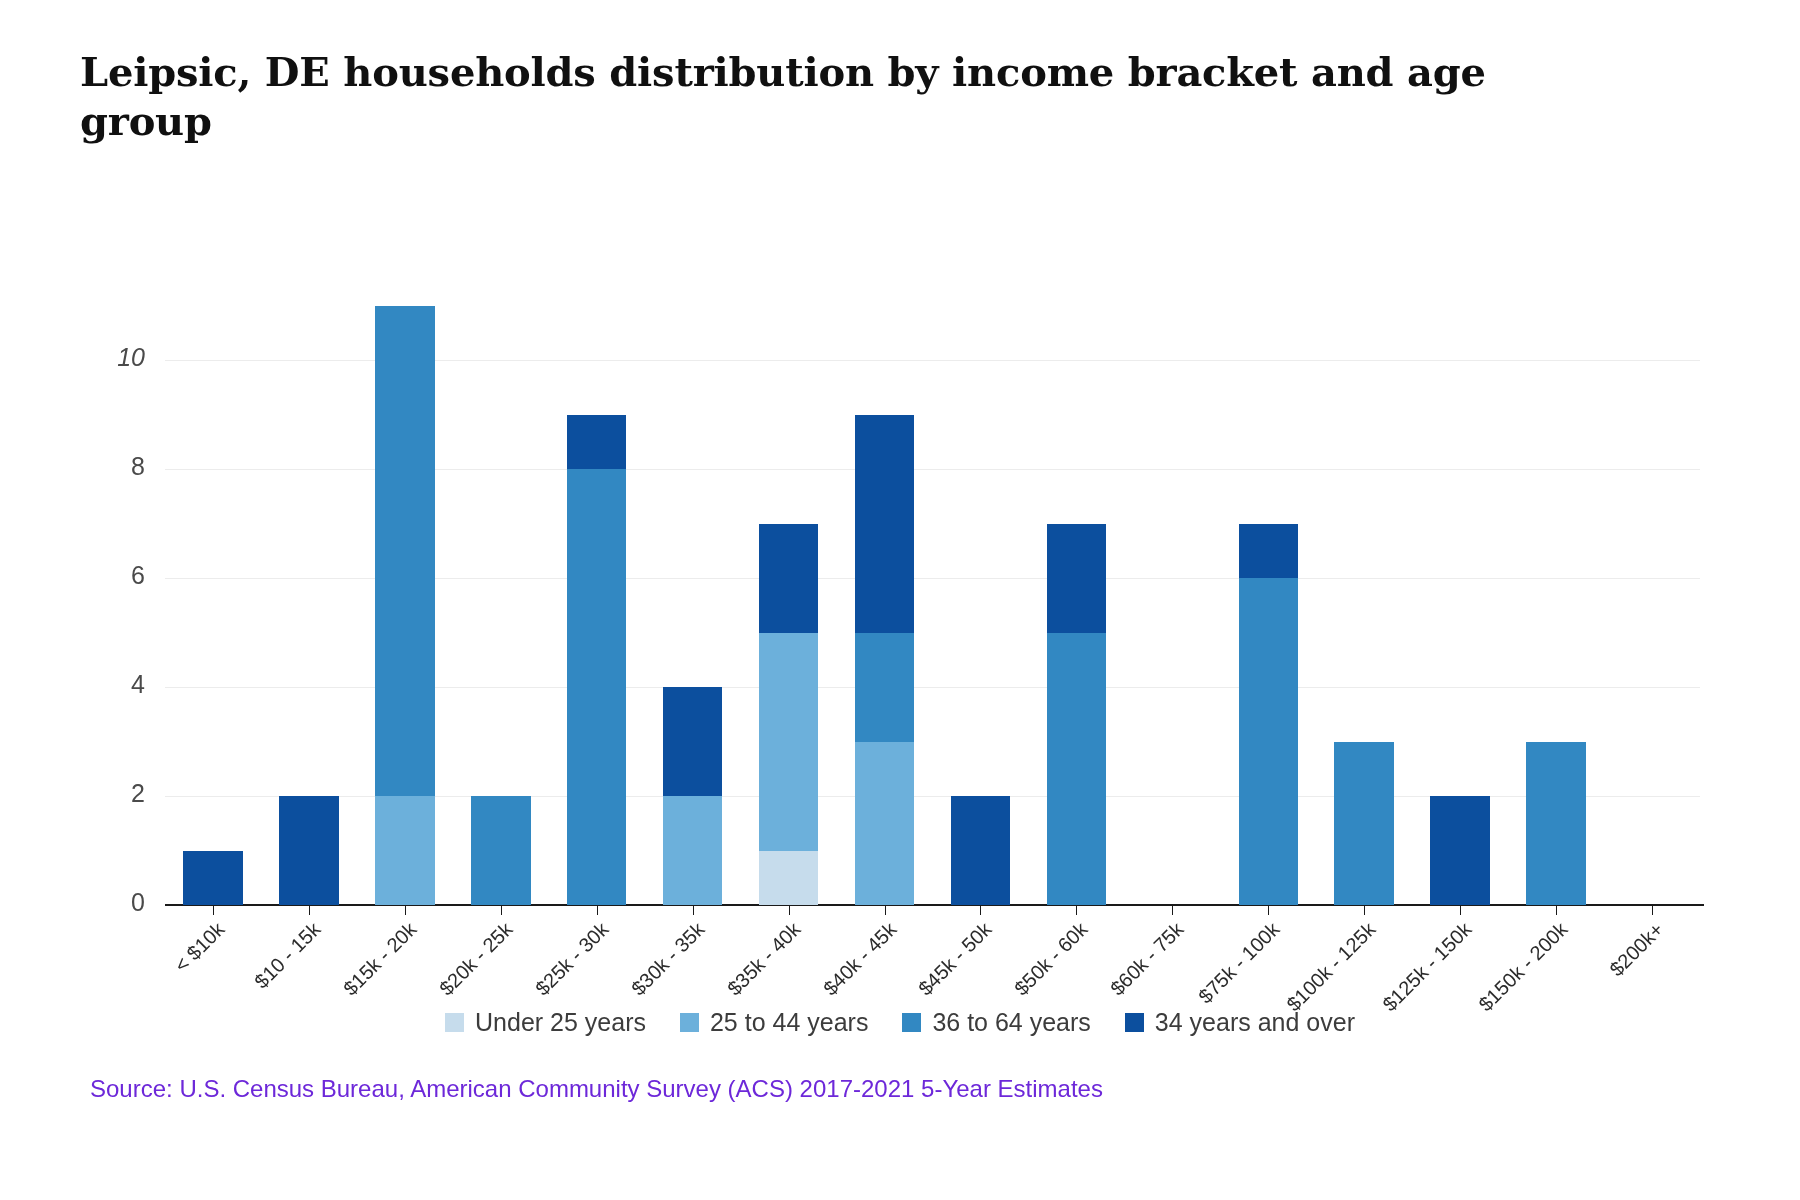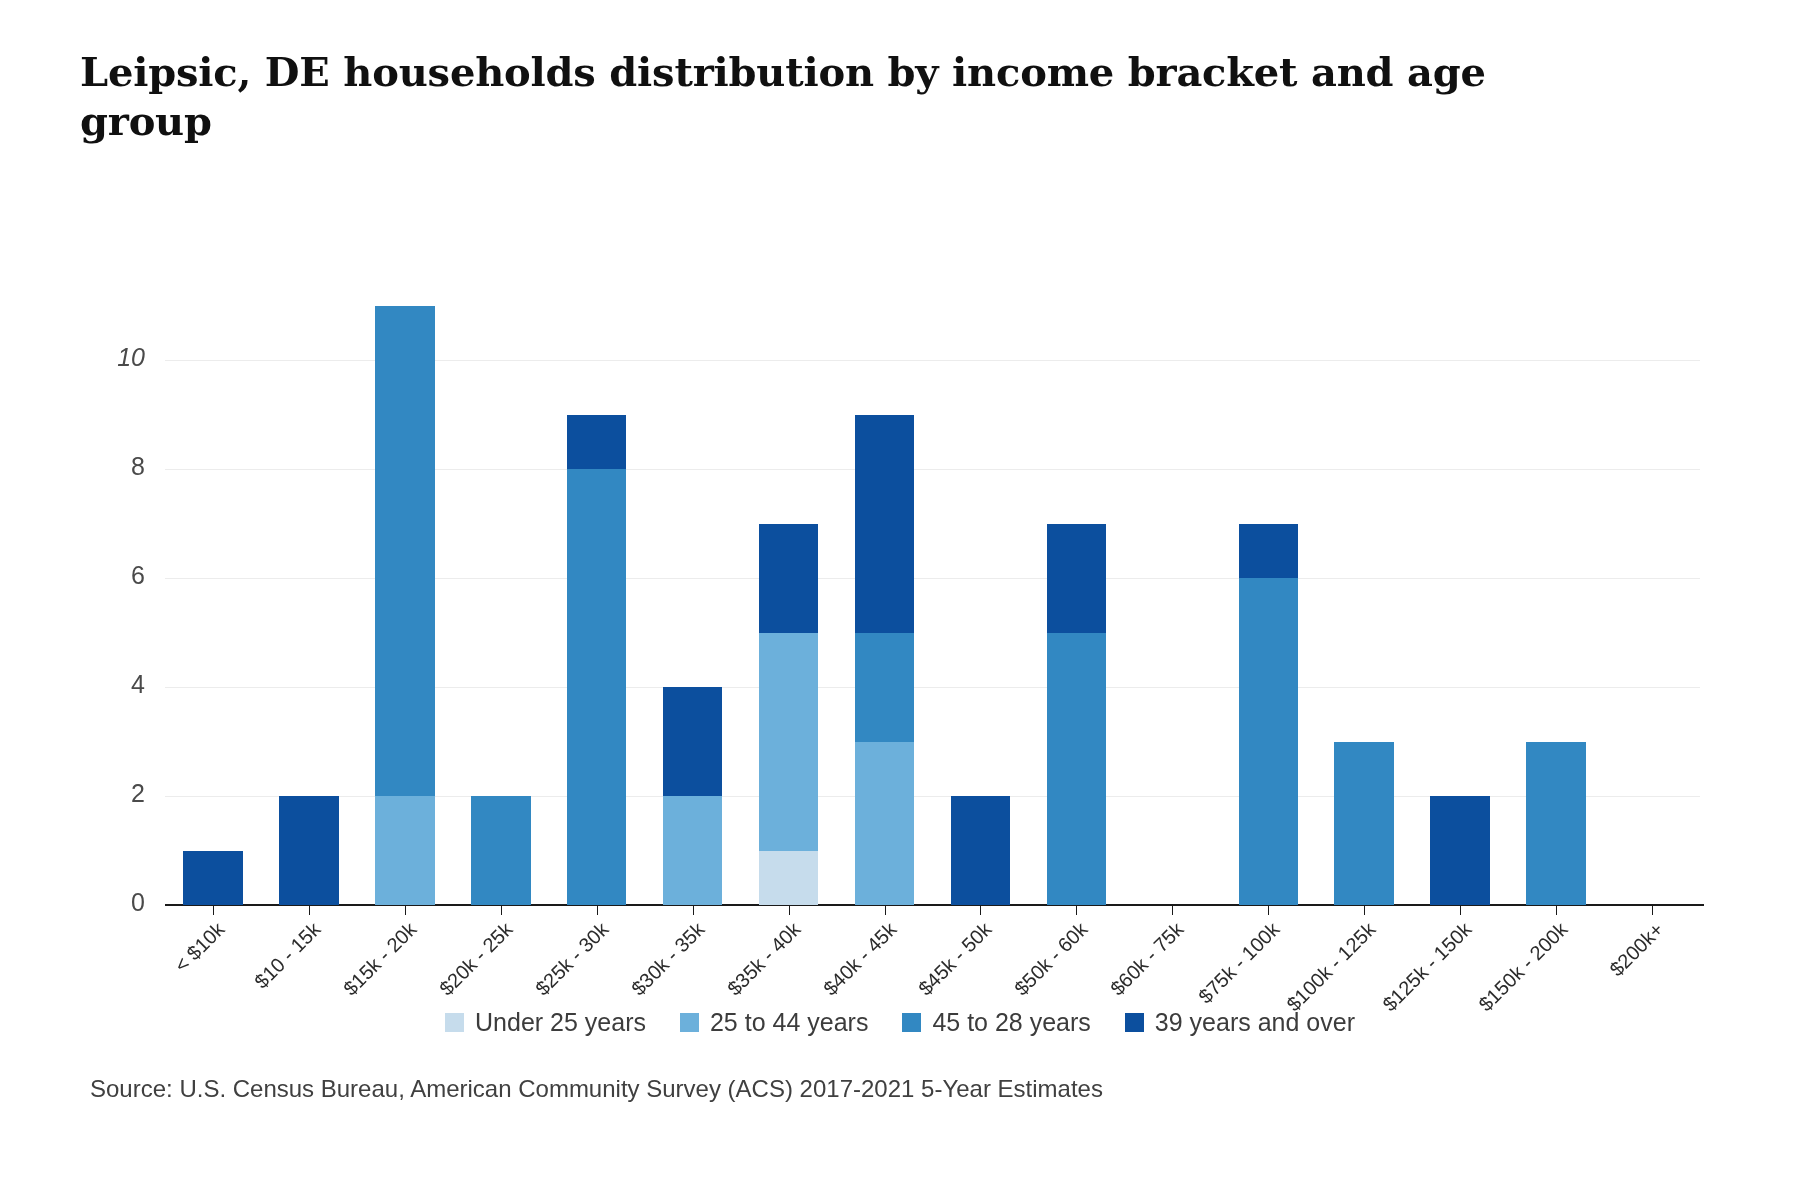--- a/index.html
+++ b/index.html
@@ -135,21 +135,21 @@
     color: #3c3c3c;
     white-space: nowrap;
   }
 
   
   .source {
     position: absolute;
     left: 90px;
     top: 1075px;
     font-size: 24px;
-    color: #404040;
+    color: #6d28d9;
     white-space: nowrap;
   }
   .brand {
     position: absolute;
     right: 78px;
     top: 1058px;
     font-size: 46px;
     font-weight: bold;
     color: #0d0d0d;
     letter-spacing: -1.3px;
@@ -264,23 +264,23 @@
       <div class="legend-item">
         <span class="legend-swatch" style="background: rgb(198, 220, 236);"></span>
         <span class="legend-label">Under 25 years</span>
       </div>
       <div class="legend-item">
         <span class="legend-swatch" style="background: rgb(108, 176, 219);"></span>
         <span class="legend-label">25 to 44 years</span>
       </div>
       <div class="legend-item">
         <span class="legend-swatch" style="background: rgb(50, 136, 194);"></span>
-        <span class="legend-label">45 to 28 years</span>
+        <span class="legend-label">36 to 64 years</span>
       </div>
       <div class="legend-item">
         <span class="legend-swatch" style="background: rgb(12, 79, 158);"></span>
-        <span class="legend-label">39 years and over</span>
+        <span class="legend-label">34 years and over</span>
       </div>
     </div>
 
   <div class="source">Source: U.S. Census Bureau, American Community Survey (ACS) 2017-2021 5-Year Estimates</div>
 
 </div>
 
 </body></html>

